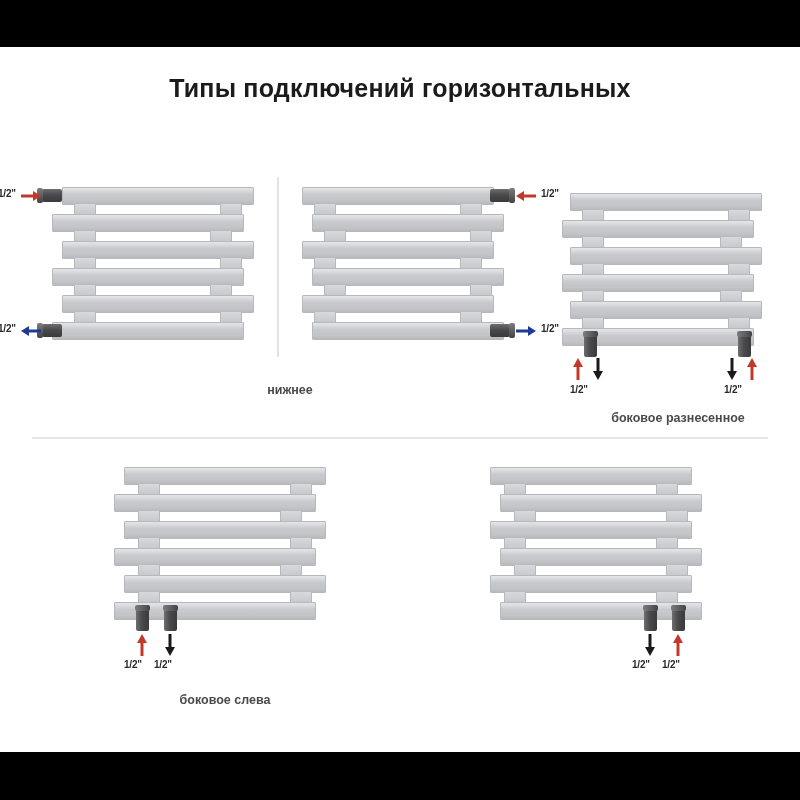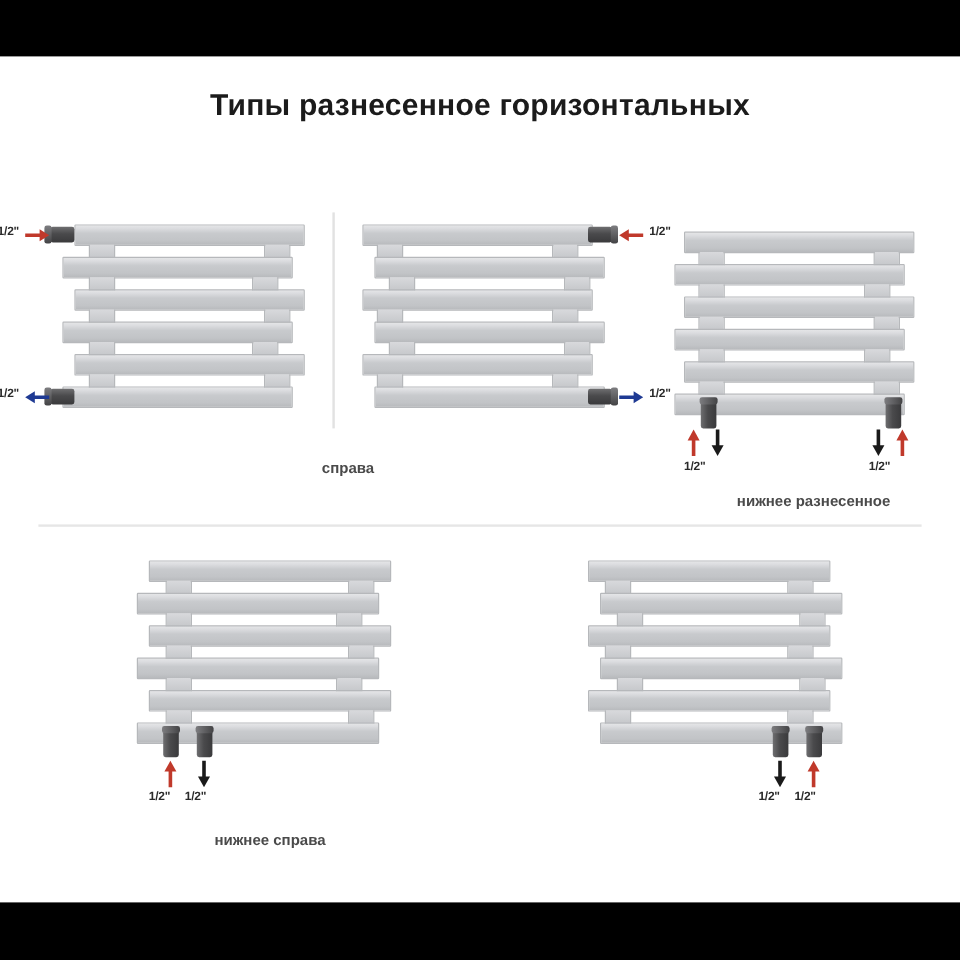--- a/index.html
+++ b/index.html
@@ -81,21 +81,21 @@
   .arrow{position:absolute;}
 </style>
 </head>
 <body>
 
 <div class="letterbox-top"></div>
 <div class="letterbox-bottom"></div>
 
 <div class="canvas">
 
-  <div class="title">Типы разнесенное горизонтальных</div>
+  <div class="title">Типы подключений горизонтальных</div>
 
   <div class="vdiv" style="left:277px;top:130px;height:180px;"></div>
   <div class="hdiv" style="left:32px;top:390px;width:736px;"></div>
 
   <div class="rad" style="left:62px;top:140px;width:192px;height:140px;">
     <div class="slat" style="left:0px;  top:0px;   width:192px;"></div>
     <div class="riser" style="left:12px; top:17px;"></div>
     <div class="riser" style="left:158px;top:17px;"></div>
     <div class="slat" style="left:-10px;top:27px;  width:192px;"></div>
     <div class="riser" style="left:12px; top:44px;"></div>
@@ -158,21 +158,21 @@
   <div class="lbl" style="left:541px;top:141px;">1/2"</div>
   <div class="nipple-h" style="left:490px;top:277px;">
     <div class="cap" style="right:-5px;"></div>
   </div>
   <svg class="arrow" width="22" height="12" style="left:515px;top:278px;">
     <line x1="1" y1="6" x2="14" y2="6" stroke="#1f3a93" stroke-width="3"></line>
     <polygon points="13,1 21,6 13,11" fill="#1f3a93"></polygon>
   </svg>
   <div class="lbl" style="left:541px;top:276px;">1/2"</div>
 
-  <div class="caption" style="left:200px;top:336px;width:180px;">справа</div>
+  <div class="caption" style="left:200px;top:336px;width:180px;">нижнее</div>
 
   <div class="rad" style="left:570px;top:146px;width:192px;height:140px;">
     <div class="slat" style="left:0px;  top:0px;   width:192px;"></div>
     <div class="riser" style="left:12px; top:17px;"></div>
     <div class="riser" style="left:158px;top:17px;"></div>
     <div class="slat" style="left:-8px; top:27px;  width:192px;"></div>
     <div class="riser" style="left:12px; top:44px;"></div>
     <div class="riser" style="left:150px;top:44px;"></div>
     <div class="slat" style="left:0px;  top:54px;  width:192px;"></div>
     <div class="riser" style="left:12px; top:71px;"></div>
@@ -205,21 +205,21 @@
   <svg class="arrow" width="12" height="24" style="left:726px;top:310px;">
     <line x1="6" y1="1" x2="6" y2="15" stroke="#1a1a1a" stroke-width="3"></line>
     <polygon points="1,14 6,23 11,14" fill="#1a1a1a"></polygon>
   </svg>
   <svg class="arrow" width="12" height="24" style="left:746px;top:310px;">
     <line x1="6" y1="23" x2="6" y2="9" stroke="#c0392b" stroke-width="3"></line>
     <polygon points="1,10 6,1 11,10" fill="#c0392b"></polygon>
   </svg>
   <div class="lbl" style="left:724px;top:337px;">1/2"</div>
 
-  <div class="caption" style="left:556px;top:364px;width:244px;">нижнее разнесенное</div>
+  <div class="caption" style="left:556px;top:364px;width:244px;">боковое разнесенное</div>
 
   <div class="rad" style="left:124px;top:420px;width:202px;height:140px;">
     <div class="slat" style="left:0px;  top:0px;   width:202px;"></div>
     <div class="riser" style="left:14px; top:17px;"></div>
     <div class="riser" style="left:166px;top:17px;"></div>
     <div class="slat" style="left:-10px;top:27px;  width:202px;"></div>
     <div class="riser" style="left:14px; top:44px;"></div>
     <div class="riser" style="left:156px;top:44px;"></div>
     <div class="slat" style="left:0px;  top:54px;  width:202px;"></div>
     <div class="riser" style="left:14px; top:71px;"></div>
@@ -242,21 +242,21 @@
     <line x1="6" y1="23" x2="6" y2="9" stroke="#c0392b" stroke-width="3"></line>
     <polygon points="1,10 6,1 11,10" fill="#c0392b"></polygon>
   </svg>
   <svg class="arrow" width="12" height="24" style="left:164px;top:586px;">
     <line x1="6" y1="1" x2="6" y2="15" stroke="#1a1a1a" stroke-width="3"></line>
     <polygon points="1,14 6,23 11,14" fill="#1a1a1a"></polygon>
   </svg>
   <div class="lbl" style="left:124px;top:612px;">1/2"</div>
   <div class="lbl" style="left:154px;top:612px;">1/2"</div>
 
-  <div class="caption" style="left:135px;top:646px;width:180px;">нижнее справа</div>
+  <div class="caption" style="left:135px;top:646px;width:180px;">боковое слева</div>
 
   <div class="rad" style="left:490px;top:420px;width:202px;height:140px;">
     <div class="slat" style="left:0px;  top:0px;   width:202px;"></div>
     <div class="riser" style="left:14px; top:17px;"></div>
     <div class="riser" style="left:166px;top:17px;"></div>
     <div class="slat" style="left:10px; top:27px;  width:202px;"></div>
     <div class="riser" style="left:24px; top:44px;"></div>
     <div class="riser" style="left:176px;top:44px;"></div>
     <div class="slat" style="left:0px;  top:54px;  width:202px;"></div>
     <div class="riser" style="left:14px; top:71px;"></div>

